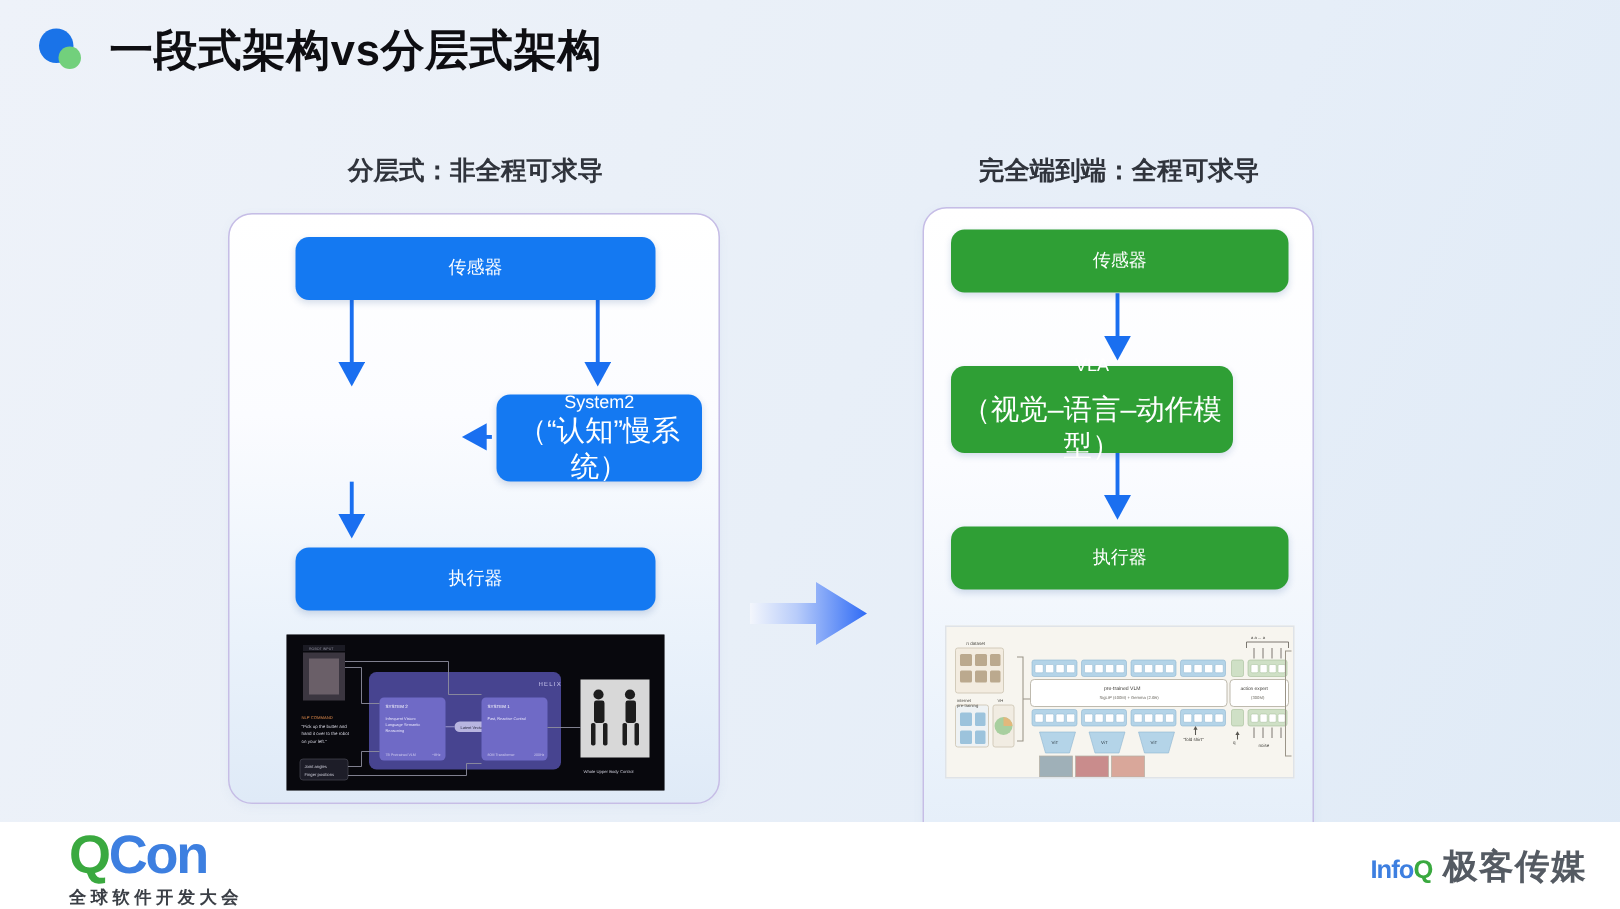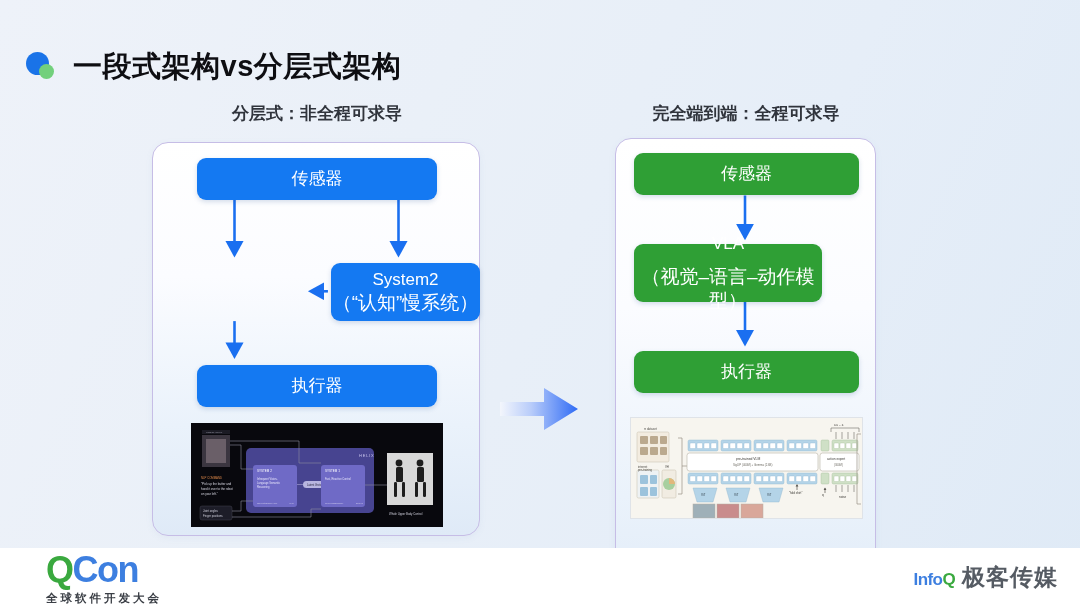--- a/index.html
+++ b/index.html
@@ -17,21 +17,20 @@
   }
 
   
   .title-row {
     position: absolute;
     top: 14px;
     left: 26px;
     display: flex;
     align-items: center;
     gap: 13px;
-    margin-top: 33px;
   }
   .logo-dots {
     position: relative;
     width: 34px;
     height: 34px;
     flex: 0 0 34px;
   }
   .logo-dots .dot-blue {
     position: absolute;
     left: 0; top: 2px;
@@ -93,27 +92,27 @@
     flex-direction: column;
     align-items: center;
     justify-content: center;
     color: #ffffff;
     text-align: center;
     line-height: 1.26;
     box-shadow: 0 2px 5px rgba(30,70,140,0.18);
   }
   .box.blue  { background: #1479f2; }
   .box.green { background: #2f9f35; }
-  .box .l1 { font-size: 17px; }
+  .box .l1 { font-size: 12px; }
   .box .l2 { font-size: 19px; }
 
   
   .b-sensor-l  { left: 44px;  top: 15px;  width: 240px; height: 42px; }
   .b-sys1      { left: 14px;  top: 120px; width: 137px; height: 58px; }
-  .b-sys2      { left: 178px; top: 120px; width: 149px; height: 58px; }
+  .b-sys2      { left: 178px; top: 120px; width: 137px; height: 58px; }
   .b-actuator-l{ left: 44px;  top: 222px; width: 240px; height: 42px; }
 
   
   .b-sensor-r  { left: 18px; top: 14px;  width: 225px; height: 42px; }
   .b-vla       { left: 18px; top: 105px; width: 188px; height: 58px; gap: 11px; }
   .b-actuator-r{ left: 18px; top: 212px; width: 225px; height: 42px; }
 
   
   .arrows {
     position: absolute;

